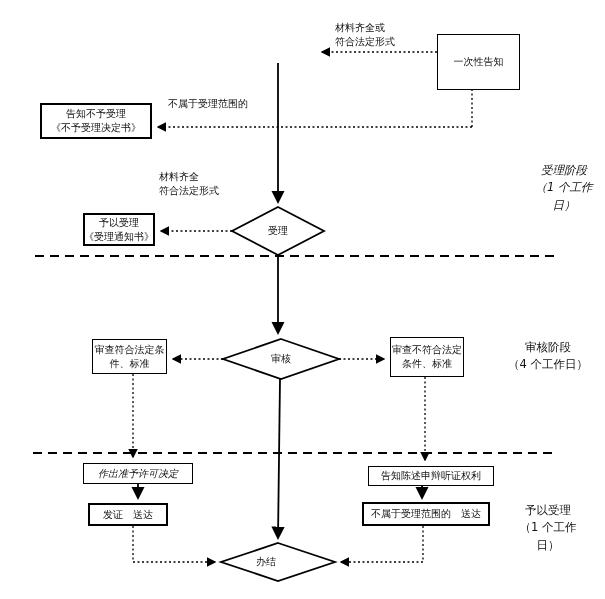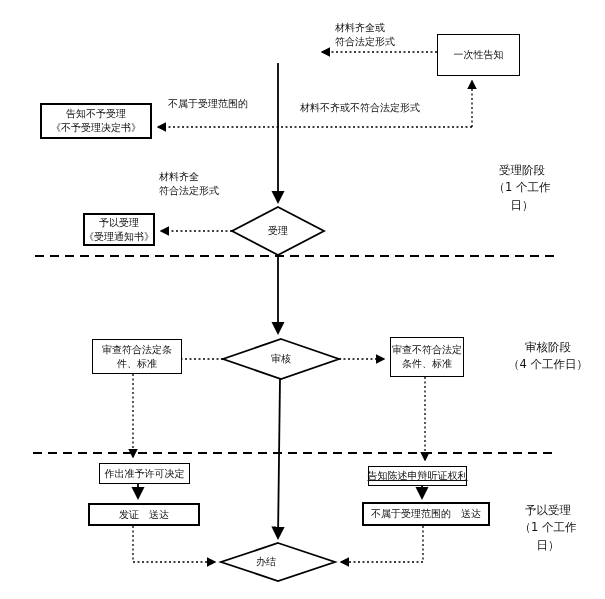--- a/index.html
+++ b/index.html
@@ -70,83 +70,80 @@
     <path d="M280,379 L278,538" stroke="#000" stroke-width="1.8" marker-end="url(#arr)" fill="none"></path>
     <path d="M138,484 V498" stroke="#000" stroke-width="1.8" marker-end="url(#arr)" fill="none"></path>
     <path d="M422,486 V498" stroke="#000" stroke-width="1.8" marker-end="url(#arr)" fill="none"></path>
 
     <polygon points="278,207 324,231 278,255 232,231" fill="#fff" stroke="#000" stroke-width="1.8"></polygon>
     <polygon points="281,339 339,359 281,379 223,359" fill="#fff" stroke="#000" stroke-width="1.8"></polygon>
     <polygon points="278,543 335,562 278,581 221,562" fill="#fff" stroke="#000" stroke-width="1.8"></polygon>
   </svg>
 
 
-  <div class="box" style="left:437px;top:34px;width:83px;height:42px;">
+  <div class="box" style="left:437px;top:34px;width:83px;height:56px;">
     <span>一次性告知</span>
   </div>
 
   <div class="box bold" style="left:40px;top:103px;width:112px;height:36px;">
     <span>告知不予受理</span>
     <span>《不予受理决定书》</span>
   </div>
 
   <div class="box bold" style="left:83px;top:213px;width:72px;height:33px;">
     <span>予以受理</span>
     <span>《受理通知书》</span>
   </div>
 
-  <div class="box" style="left:92px;top:339px;width:90px;height:35px;">
+  <div class="box" style="left:92px;top:339px;width:75px;height:35px;">
     <span>审查符合法定条</span>
     <span>件、标准</span>
   </div>
 
   <div class="box" style="left:390px;top:337px;width:74px;height:40px;">
     <span>审查不符合法定</span>
     <span>条件、标准</span>
   </div>
 
-  <div class="box" style="left:99px;top:463px;width:91px;height:21px;">
+  <div class="box" style="left:83px;top:463px;width:110px;height:21px;font-style:italic;">
     <span>作出准予许可决定</span>
   </div>
 
-  <div class="box bold" style="left:88px;top:503px;width:112px;height:23px;">
+  <div class="box bold" style="left:88px;top:503px;width:80px;height:23px;">
     <span>发证　送达</span>
   </div>
 
-  <div class="box" style="left:368px;top:466px;width:99px;height:20px;text-decoration:underline;">
+  <div class="box" style="left:368px;top:466px;width:126px;height:20px;">
     <span>告知陈述申辩听证权利</span>
   </div>
 
   <div class="box bold" style="left:362px;top:502px;width:128px;height:24px;">
     <span>不属于受理范围的　送达</span>
   </div>
 
   <div class="dlabel" style="left:233px;top:224px;width:90px;height:14px;">受理</div>
   <div class="dlabel" style="left:236px;top:352px;width:90px;height:14px;">审核</div>
   <div class="dlabel" style="left:221px;top:555px;width:90px;height:14px;">办结</div>
 
   <div class="lbl" style="left:335px;top:21px;width:100px;">
     <span>材料齐全或</span>
     <span>符合法定形式</span>
   </div>
 
   <div class="lbl" style="left:168px;top:97px;width:84px;">
     <span>不属于受理范围的</span>
   </div>
 
-  <div class="lbl" style="left:300px;top:101px;width:122px;">
-    <span>材料不齐或不符合法定形式</span>
-  </div>
 
   <div class="lbl" style="left:159px;top:170px;width:100px;">
     <span>材料齐全</span>
     <span>符合法定形式</span>
   </div>
 
-  <div class="stage" style="left:484px;top:162px;width:76px;">
+  <div class="stage" style="left:526px;top:162px;width:76px;font-style:italic;">
     <span>受理阶段</span>
     <span>（1 个工作</span>
     <span>日）</span>
   </div>
 
   <div class="stage" style="left:500px;top:339px;width:96px;">
     <span>审核阶段</span>
     <span>（4 个工作日）</span>
   </div>
 

